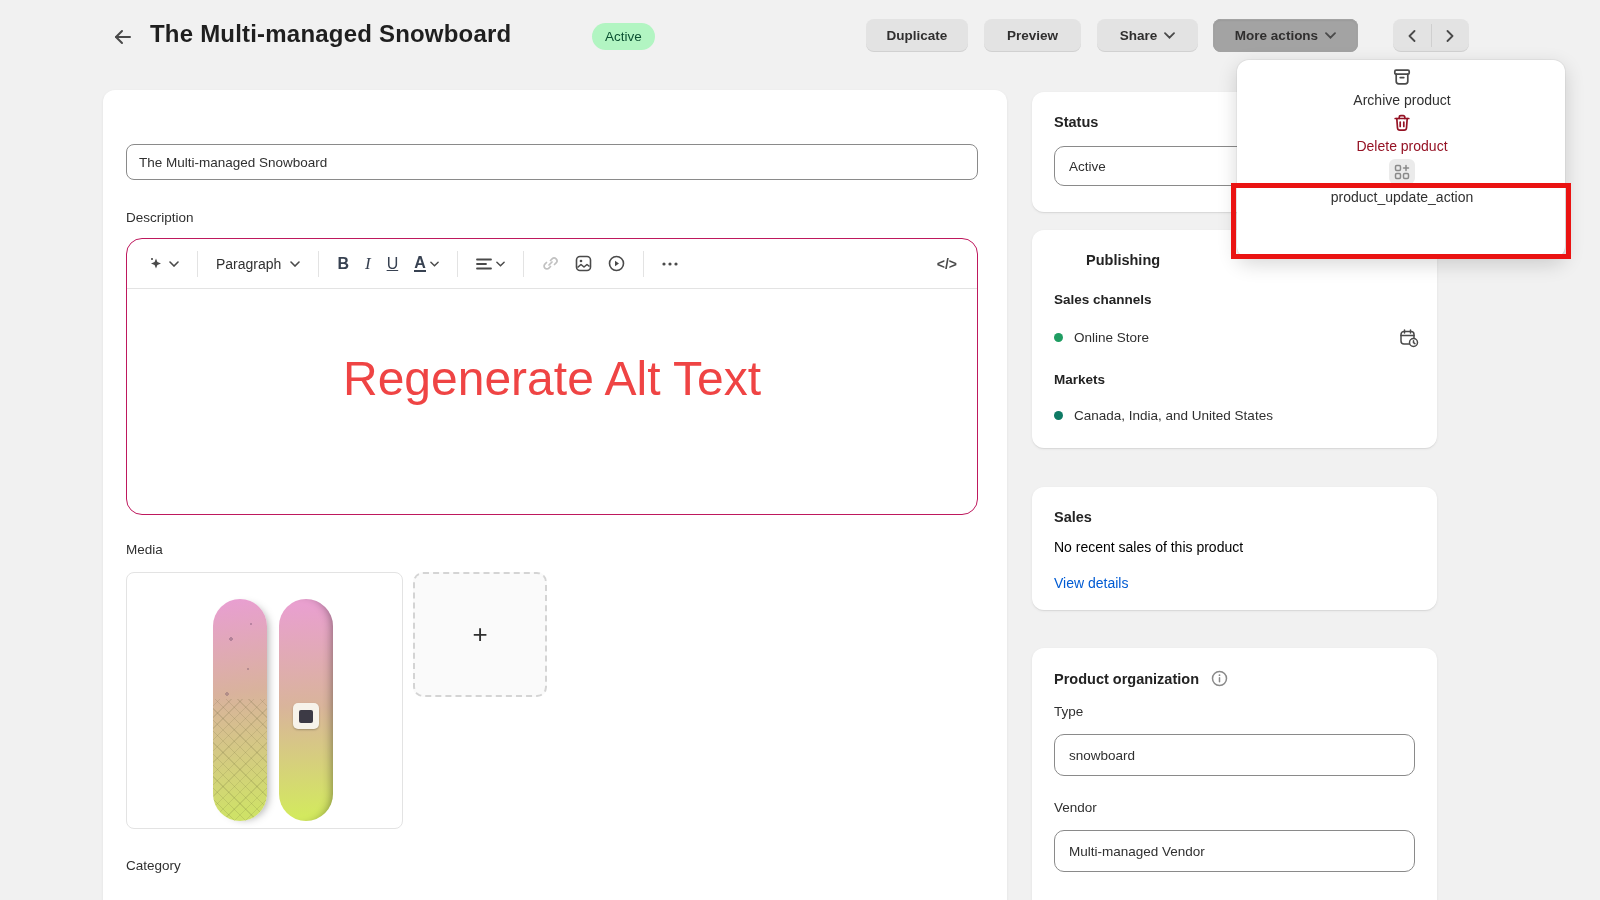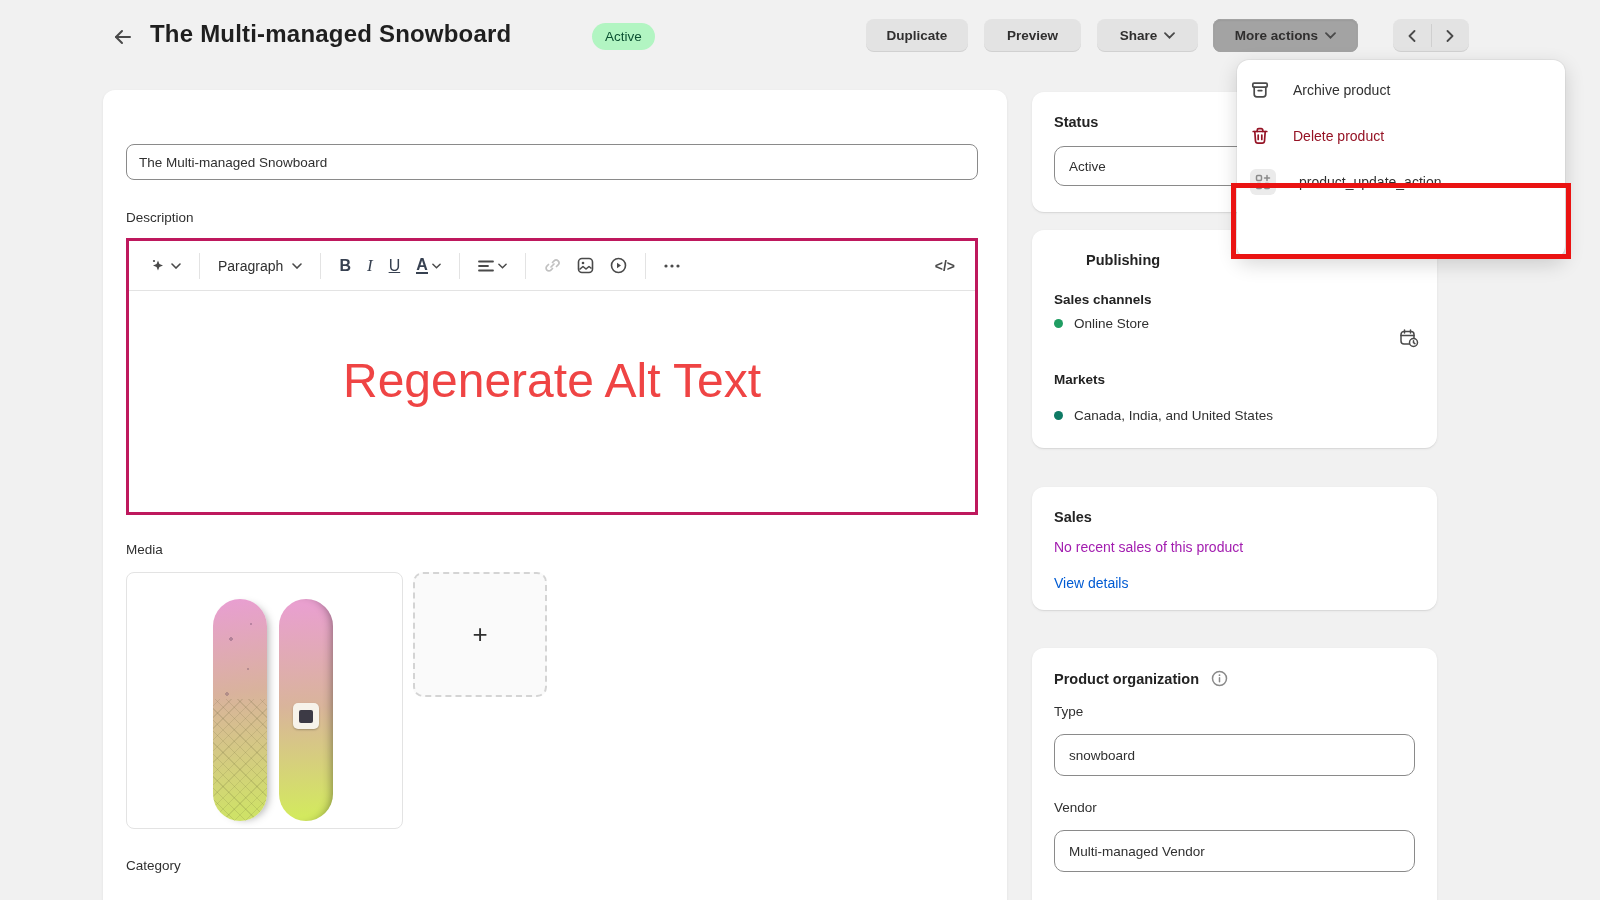--- a/index.html
+++ b/index.html
@@ -39,21 +39,21 @@
   }
   .field-label { font-size:13.5px; color:#303030; }
   .lbl-title { left:23px; top:24px;margin-top:40px; }
   .txt-input {
     left:23px; width:852px; height:36px; border:1px solid #8a8a8a; border-radius:8px;
     background:#fff; font-family:inherit; font-size:13.5px; color:#303030; padding:0 12px;
   }
   .inp-title { top:54px; }
   .lbl-desc { left:23px; top:120px; }
 
-  .editor { left:23px; top:148px; width:852px; height:277px; border:3px solid #be185d; border-radius:0; background:#fff; overflow:hidden; }
+  .editor { left:23px; top:148px; width:852px; height:277px; border:1px solid #be185d; border-radius:16px; background:#fff; overflow:hidden; }
   .toolbar { height:50px; border-bottom:1px solid #e3e3e3; display:flex; align-items:center; padding:0 14px; gap:4px; }
   .tb-btn { display:flex; align-items:center; gap:4px; background:transparent; border:none; cursor:pointer; padding:6px 6px; border-radius:6px; color:#4a4a4a; font-family:inherit; }
   .tb-sep { width:1px; height:26px; background:#e3e3e3; margin:0 8px; }
   .tb-letter { font-size:16px; color:#374151; }
   .tb-b { font-weight:800; }
   .tb-i { font-style:italic; font-family:"Liberation Serif",serif; font-size:17px; }
   .tb-u { text-decoration:underline; }
   .tb-a { border-bottom:2.5px solid #374151; line-height:15px; font-weight:600;}
   .tb-dots { font-size:15px; letter-spacing:2px; color:#4a4a4a; }
   .tb-spacer { flex:1; }
@@ -95,35 +95,35 @@
 
   .card-publishing { top:230px; height:218px;padding-left:32px; }
   .dots-btn { position:absolute; right:18px; top:24px; border:none; background:transparent; cursor:pointer; color:#4a4a4a; font-size:15px; letter-spacing:2px; }
   .chan-row { position:absolute; left:22px; display:flex; align-items:center; gap:11px; font-size:13.5px; }
   .dot { width:9px; height:9px; border-radius:50%; }
   .dot-green { background:#1f9d62; }
   .dot-teal { background:#0e7a64; }
   .cal-btn { position:absolute; right:18px; top:98px; background:transparent; border:none; cursor:pointer; }
 
   .card-sales { top:487px; height:123px; }
-  .sales-msg { position:absolute; left:22px; top:52px; font-size:14px; color:#a21caf; }
+  .sales-msg { position:absolute; left:22px; top:52px; font-size:14px; color:#000000; }
   .link { position:absolute; left:22px; top:88px; font-size:14px; color:#005bd3; text-decoration:none; cursor:pointer; }
 
   .card-org { top:648px; height:304px; }
   .org-lbl { position:absolute; left:22px; font-size:13.5px; }
   .org-input { position:absolute; left:22px; width:361px; height:42px; border:1px solid #8a8a8a; border-radius:10px; background:#fff; font-family:inherit; font-size:13.5px; color:#303030; padding:0 14px; }
   .info-ic { display:inline-block; vertical-align:-3px; margin-left:8px; }
 
   
   .menu {
     left:1237px; top:60px; width:328px; height:198px; background:#fff; border-radius:12px;
     box-shadow:0 0 0 1px rgba(0,0,0,.04), 0 6px 20px rgba(0,0,0,.16);
     padding:7px 0; z-index:50;
   }
-  .menu-item { height:46px; display:flex; align-items:center; gap:23px; padding:0 11px 0 13px; font-size:14px; font-weight:450; color:#303030; cursor:pointer; }
+  .menu-item { height:46px; display:flex; align-items:center; gap:5px; padding:0 11px 0 13px; font-size:14px; font-weight:450; color:#303030; cursor:pointer;flex-direction:column; }
   .menu-item.critical { color:#951224; }
   .app-chip { width:26px; height:26px; background:#ebebeb; border-radius:6px; display:flex; align-items:center; justify-content:center; }
 
   
   .annot-box {
     left:1231px; top:183px; width:340px; height:76px;
     border:5px solid #ea1312; z-index:60; pointer-events:none;
   }
   svg { display:block; }
 </style>
@@ -308,21 +308,21 @@
     <div class="card-h">Publishing</div>
   </div>
   <button class="dots-btn">
     <span><svg width="18" height="4" viewBox="0 0 18 4" fill="#4a4a4a">
           <circle cx="2" cy="2" r="1.7"></circle>
           <circle cx="9" cy="2" r="1.7"></circle>
           <circle cx="16" cy="2" r="1.7"></circle>
         </svg></span>
   </button>
   <div class="sub-h abs" style="left:22px; top:62px;">Sales channels</div>
-  <div class="chan-row" style="top:86px;">
+  <div class="chan-row" style="top:100px;">
     <span class="dot dot-green"></span>
     <span>Online Store</span>
   </div>
   <button class="cal-btn">
     <span><svg width="20" height="20" viewBox="0 0 20 20" fill="none" stroke="#4a4a4a" stroke-width="1.5" stroke-linecap="round">
           <rect x="2" y="3.5" width="13" height="12.5" rx="3"></rect>
           <path d="M2 7.5h13M5.5 2v3M11.5 2v3"></path>
           <circle cx="14.5" cy="14.5" r="4" fill="#fff"></circle>
           <path d="M14.5 12.8v1.9l1.4 1"></path>
         </svg></span>

